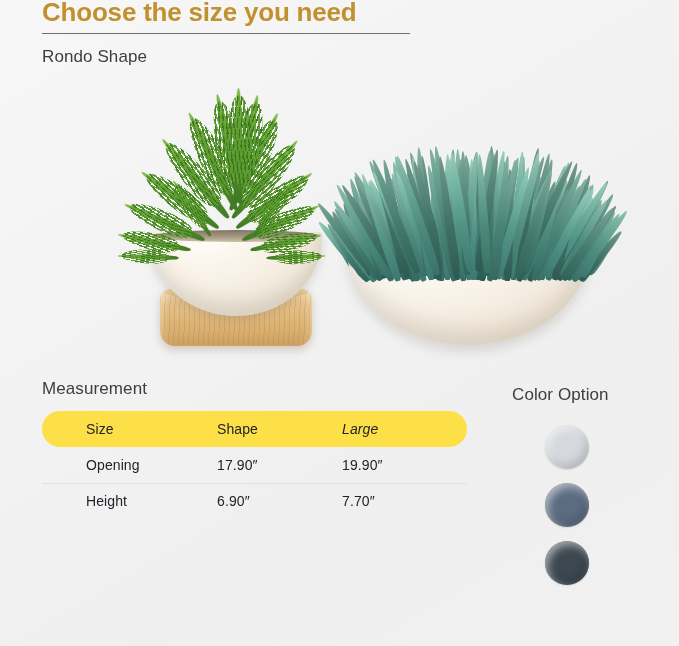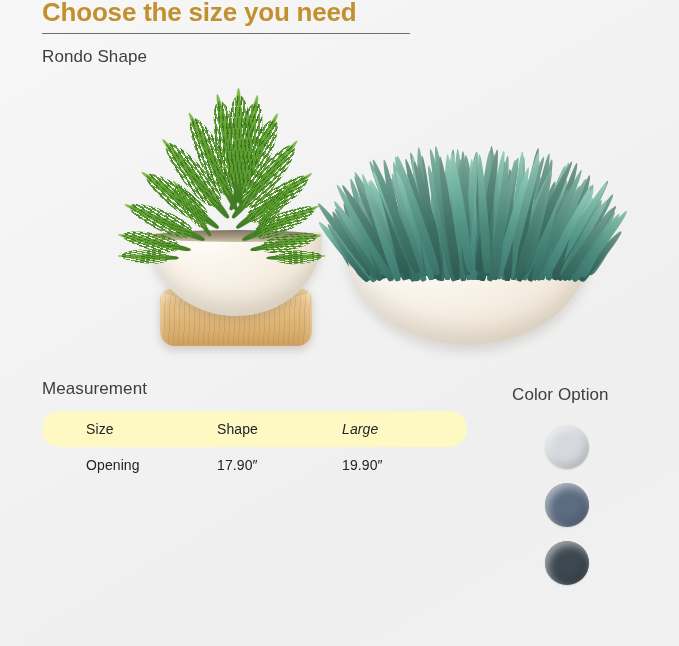--- a/index.html
+++ b/index.html
@@ -237,21 +237,21 @@
     padding: 0;
     vertical-align: middle;
     letter-spacing: 0.1px;
   }
 
   .col-label { width: 175px; padding-left: 44px !important; }
   .col-medium { width: 125px; }
   .col-large  { width: 125px; }
 
   #measurement-table thead tr {
-    background: #fef9c3;
+    background: #fde047;
   }
   #measurement-table thead th:first-child {
     border-radius: 18px 0 0 18px;
   }
   #measurement-table thead th:last-child {
     border-radius: 0 18px 18px 0;
     font-style: italic;
   }
 
   #measurement-table tbody tr td {
@@ -491,20 +491,25 @@
         <th class="col-medium">Shape</th>
         <th class="col-large">Large</th>
       </tr>
     </thead>
     <tbody>
       <tr>
         <td class="col-label">Opening</td>
         <td class="col-medium">17.90″</td>
         <td class="col-large">19.90″</td>
       </tr>
+      <tr>
+        <td class="col-label">Height</td>
+        <td class="col-medium">6.90″</td>
+        <td class="col-large">7.70″</td>
+      </tr>
     </tbody>
   </table>
 </div>
 
 <div id="color-option-section">
   <div class="section-heading">Color Option</div>
   <div id="swatch-list">
     <div class="swatch" id="swatch-0" style="background: rgb(213, 216, 221);"></div>
     <div class="swatch" id="swatch-1" style="background: rgb(91, 107, 128);"></div>
     <div class="swatch" id="swatch-2" style="background: rgb(60, 71, 80);"></div>

